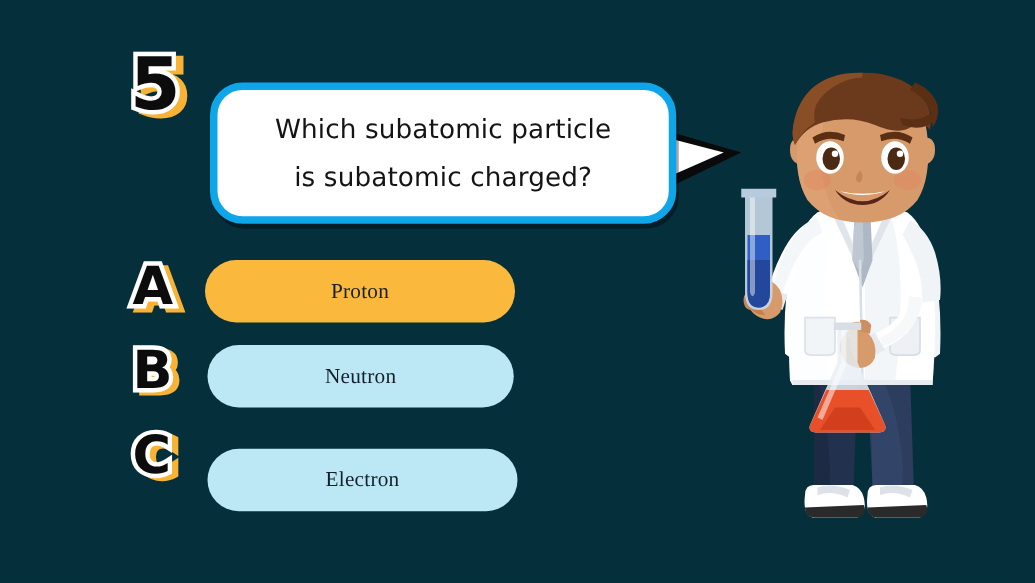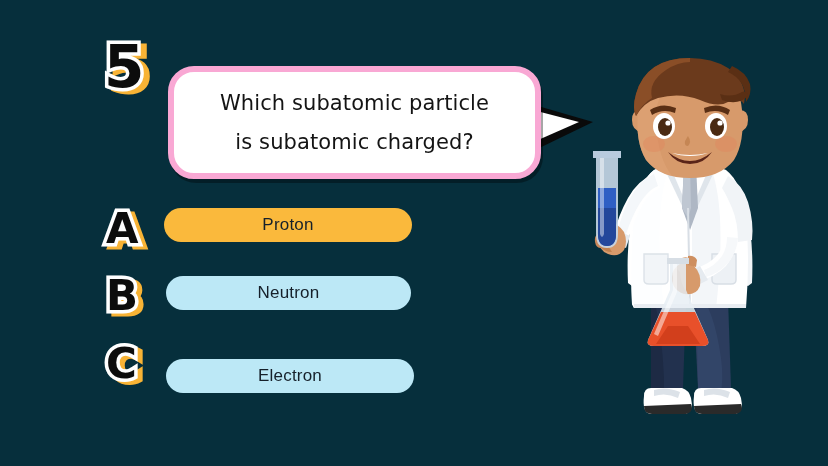--- a/index.html
+++ b/index.html
@@ -41,21 +41,21 @@
   #q-num    { left:104px; top:38px; text-shadow:none; }
 
   .opt-letter, .opt-letter-sh { font-size:42px; }
 
   
   #bubble {
     position:absolute;
     left:168px; top:66px;
     width:373px; height:113px;
     background:#FFFFFF;
-    border:6px solid #f9a8d4;
+    border:6px solid #0ea5e9;
     border-radius:26px;
     display:flex;
     flex-direction:column;
     align-items:center;
     justify-content:center;
     gap:15px;
     box-shadow:2px 4px 0 rgba(0,0,0,.35);
   }
   #bubble .q-line {
     font-family:"DejaVu Sans", sans-serif;
@@ -83,26 +83,26 @@
   }
 
   
   .opt-row { position:absolute; left:0; width:100%; height:50px; }
   #opt-row-0 { top:208px; }
   #opt-row-1 { top:276px; }
   #opt-row-2 { top:359px; }
 
   .opt-pill {
     position:absolute;
-    height:34px;
+    height:50px;
     border-radius:25px;
     display:flex;
     align-items:center;
     justify-content:center;
-    font-family:Liberation Sans, sans-serif;
+    font-family:Liberation Serif, serif;
     font-size:17px;
     color:#16202A;
     letter-spacing:.2px;
   }
   #opt-pill-0 { left:164px; width:248px; background:#FAB93C; }
   #opt-pill-1 { left:166px; width:245px; background:#BCE8F6; }
   #opt-pill-2 { left:166px; width:248px; background:#BCE8F6; }
 
   
   #opt-let-sh-0 { left:111px; top:211px; }

